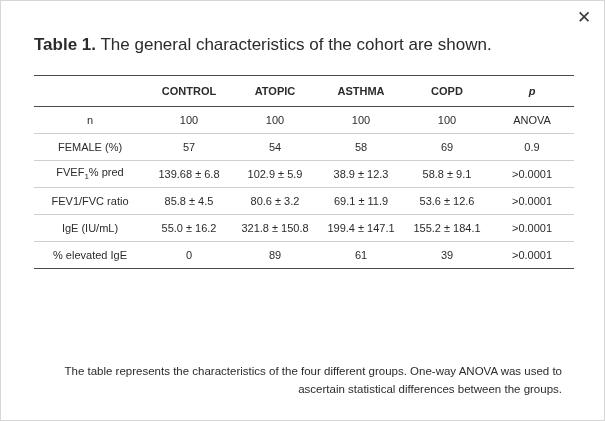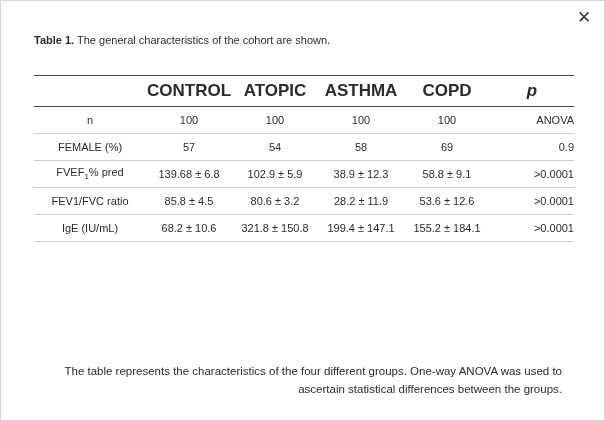--- a/index.html
+++ b/index.html
@@ -34,21 +34,21 @@
     font-size: 17px;
     color: #3b3b3b;
     cursor: pointer;
     font-family: "Liberation Sans", sans-serif;
   }
   .caption {
     position: absolute;
     top: 32px;
     left: 33px;
     right: 40px;
-    font-size: 11px;
+    font-size: 17px;
     color: #2b2b2b;
     line-height: 1.4;
   }
   .caption .lead {
     font-weight: bold;
   }
   table.tbl {
     position: absolute;
     top: 74px;
     left: 33px;
@@ -61,35 +61,34 @@
     border-bottom: 1px solid #4a4a4a;
     padding: 0;
     height: 26px;
     text-align: center;
     vertical-align: middle;
     font-weight: normal;
     color: #2b2b2b;
   }
   table.tbl tr.header-row th {
     font-weight: bold;
-    font-size: 17px;
+    font-size: 11px;
     height: 30px;
   }
   table.tbl tr.header-row th.p-col {
     font-style: italic;
   }
   table.tbl td.rowhead, table.tbl th.rowhead {
     width: 112px;
   }
   table.tbl td.datacell {
     width: 86px;
   }
   table.tbl td.pcell {
     width: 84px;
-    text-align: right;
   }
   table.tbl tr td { border-bottom: 1px solid #cfcfcf; border-top: none; }
   table.tbl tr.header-row th { border-top: 1px solid #4a4a4a; border-bottom: 1px solid #4a4a4a; }
   table.tbl tr.last-row td { border-bottom: 1px solid #4a4a4a; }
   sub { font-size: 8px; }
   .footnote {
     position: absolute;
     top: 362px;
     left: 33px;
     width: 528px;
@@ -143,30 +142,38 @@
         <td class="datacell">139.68 ± 6.8</td>
         <td class="datacell">102.9 ± 5.9</td>
         <td class="datacell">38.9 ± 12.3</td>
         <td class="datacell">58.8 ± 9.1</td>
         <td class="pcell">&gt;0.0001</td>
       </tr>
       <tr>
         <td class="rowhead">FEV1/FVC ratio</td>
         <td class="datacell">85.8 ± 4.5</td>
         <td class="datacell">80.6 ± 3.2</td>
-        <td class="datacell">28.2 ± 11.9</td>
+        <td class="datacell">69.1 ± 11.9</td>
         <td class="datacell">53.6 ± 12.6</td>
         <td class="pcell">&gt;0.0001</td>
       </tr>
       <tr>
         <td class="rowhead">IgE (IU/mL)</td>
-        <td class="datacell">68.2 ± 10.6</td>
+        <td class="datacell">55.0 ± 16.2</td>
         <td class="datacell">321.8 ± 150.8</td>
         <td class="datacell">199.4 ± 147.1</td>
         <td class="datacell">155.2 ± 184.1</td>
+        <td class="pcell">&gt;0.0001</td>
+      </tr>
+      <tr class="last-row">
+        <td class="rowhead">% elevated IgE</td>
+        <td class="datacell">0</td>
+        <td class="datacell">89</td>
+        <td class="datacell">61</td>
+        <td class="datacell">39</td>
         <td class="pcell">&gt;0.0001</td>
       </tr>
     </tbody>
   </table>
 
   <div class="footnote">The table represents the characteristics of the four different groups. One-way ANOVA was used to ascertain statistical differences between the groups.</div>
 
 </div>
 
 </body></html>

